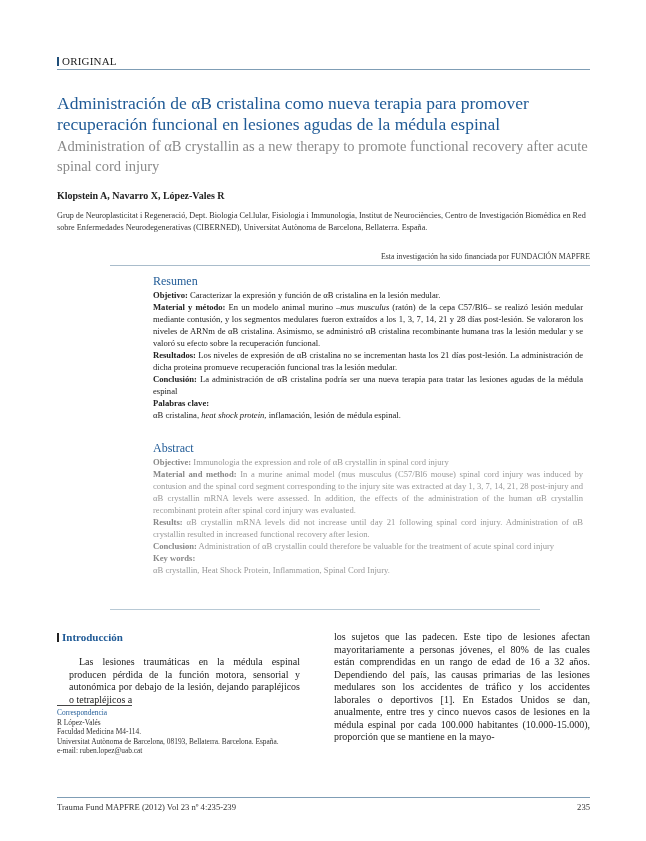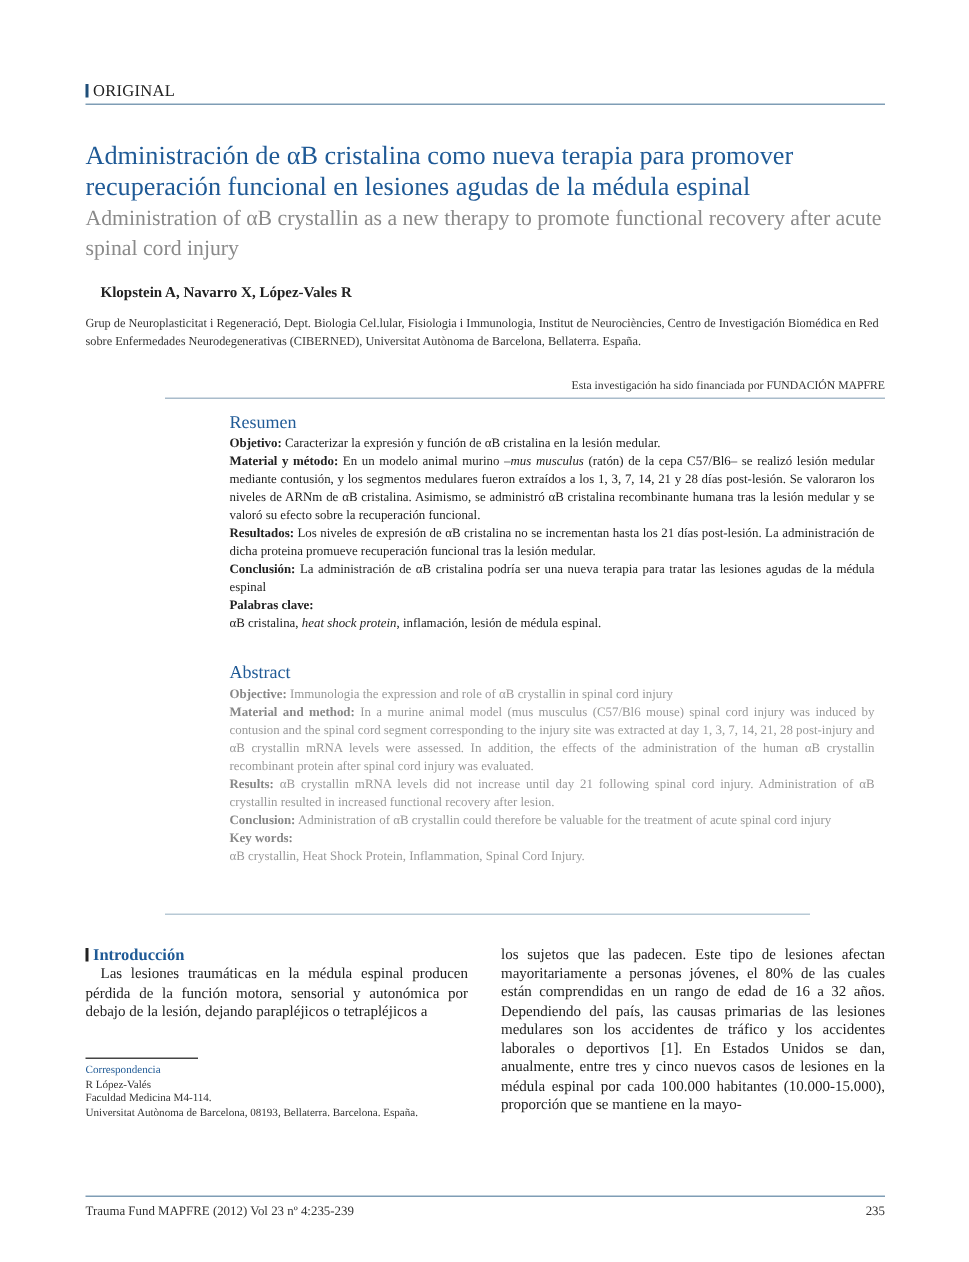--- a/index.html
+++ b/index.html
@@ -4,21 +4,21 @@
   <style>
     html, body { margin:0; padding:0; background:#ffffff; }
     body { width:646px; height:841px; position:relative; overflow:hidden;
            font-family:"Liberation Serif", "DejaVu Serif", serif; color:#222; }
     .abs { position:absolute; }
     .section-tag { left:57px; top:55px; font-size:11px; letter-spacing:0.2px; color:#222; }
     .section-tag .bar { display:inline-block; width:2px; height:9px; background:#1f4e79; margin-right:3px; vertical-align:-1px; }
     .rule-top { left:57px; top:69px; width:533px; height:1px; background:#7f9db5; }
     .title-es { left:57px; top:93px; width:540px; font-size:17.5px; line-height:21px; color:#1f5a96; }
     .title-en { left:57px; top:136px; width:540px; font-size:14.5px; line-height:20px; color:#8a8a8a; }
-    .authors { left:67px; top:190px; font-size:10px; color:#222; font-weight:bold; }
+    .authors { left:57px; top:190px; font-size:10px; color:#222; font-weight:bold; }
     .affil { left:57px; top:210px; width:540px; font-size:8.2px; line-height:12px; color:#333; }
     .funding { left:100px; top:252px; width:490px; text-align:right; font-size:7.8px; color:#333; }
     .rule-fund { left:110px; top:265px; width:480px; height:1px; background:#a9bccb; }
     .box { left:110px; width:430px; font-size:8.6px; line-height:12px;margin-left:43px; }
     .box h2 { margin:0 0 1px 0; font-size:12px; font-weight:normal; color:#1f5a96; line-height:14px; }
     .box p { margin:0; text-align:justify; }
     .box b { font-weight:bold; }
     .resumen { top:274px; color:#222; }
     .abstract { top:441px; color:#999; }
     .abstract b { color:#888; }
@@ -69,30 +69,31 @@
   <p><b>Material and method:</b><span> In a murine animal model (mus musculus (C57/Bl6 mouse) spinal cord injury was induced by contusion and the spinal cord segment corresponding to the injury site was extracted at day 1, 3, 7, 14, 21, 28 post-injury and αB crystallin mRNA levels were assessed. In addition, the effects of the administration of the human αB crystallin recombinant protein after spinal cord injury was evaluated.</span></p>
   <p><b>Results:</b><span> αB crystallin mRNA levels did not increase until day 21 following spinal cord injury. Administration of αB crystallin resulted in increased functional recovery after lesion.</span></p>
   <p><b>Conclusion:</b><span> Administration of αB  crystallin could therefore be valuable for the treatment of acute spinal cord injury</span></p>
   <p><b>Key words:</b></p>
   <p>αB crystallin, Heat Shock Protein, Inflammation, Spinal Cord Injury.</p>
 </div>
 <div class="abs rule-abs"></div>
 
 <div class="abs col col-left">
   <h3><span class="bar"></span><span>Introducción</span></h3>
-  <p class="indent" style="margin:0;">Las lesiones traumáticas en la médula espinal producen pérdida de la función motora, sensorial y autonómica por debajo de la lesión, dejando parapléjicos o tetrapléjicos a</p>
+  <p class="indent" style="margin:12px;">Las lesiones traumáticas en la médula espinal producen pérdida de la función motora, sensorial y autonómica por debajo de la lesión, dejando parapléjicos o tetrapléjicos a</p>
 </div>
 
 <div class="abs col col-right">
   <p style="margin:0;">los sujetos que las padecen. Este tipo de lesiones afectan mayoritariamente a personas jóvenes, el 80% de las cuales están comprendidas en un rango de edad de 16 a 32 años. Dependiendo del país, las causas primarias de las lesiones medulares son los accidentes de tráfico y los accidentes laborales o deportivos [1]. En Estados Unidos se dan, anualmente, entre tres y cinco nuevos casos de lesiones en la médula espinal por cada 100.000 habitantes (10.000-15.000), proporción que se mantiene en la mayo-</p>
 </div>
 
 <div class="abs corr-rule"></div>
 <div class="abs corr">
   <div class="head">Correspondencia</div>
   <div>R López-Valés</div>
   <div>Faculdad Medicina M4-114.</div>
   <div>Universitat Autònoma de Barcelona, 08193, Bellaterra. Barcelona. España.</div>
+  <div>e-mail: ruben.lopez@uab.cat</div>
 </div>
 
 <div class="abs rule-foot"></div>
 <div class="abs footer-left">Trauma Fund MAPFRE (2012) Vol 23 nº 4:235-239</div>
 <div class="abs footer-right">235</div>
 
 </body></html>

